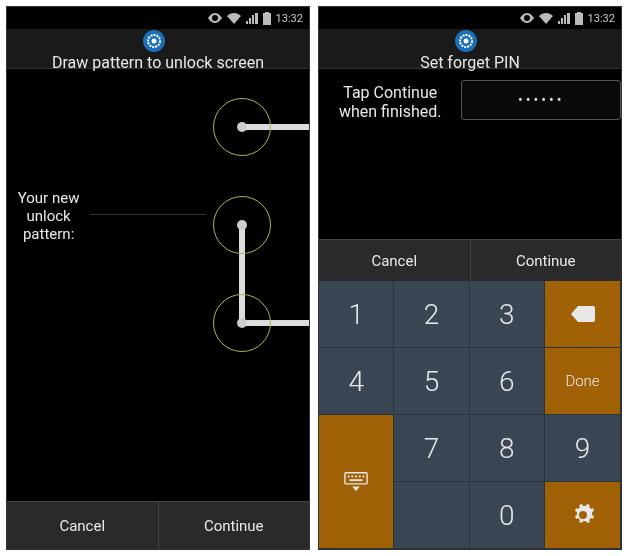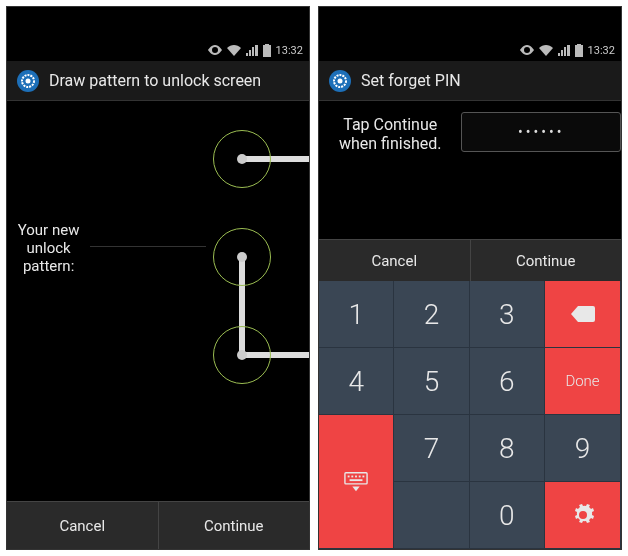--- a/index.html
+++ b/index.html
@@ -23,30 +23,30 @@
     .status-bar {
       height: 22px;
       background: #000;
       display: flex;
       justify-content: flex-end;
       align-items: center;
       gap: 5px;
       padding: 0 6px;
       color: #ccc;
       font-size: 11px;
-      margin-top: 32px;
     }
     .status-icon { display:inline-flex; align-items:center; }
     .header-bar {
       height: 40px;
       background: #1a1a1a;
       display: flex;
       align-items: center;
       padding: 0 8px;
       border-bottom: 1px solid #333;
+      flex-direction: column;
     }
     .settings-icon-wrap {
       width: 26px; height: 26px;
       display:flex; align-items:center; justify-content:center;
       margin-right: 8px;
     }
     .header-title {
       color: #e8e8e8;
       font-size: 16px;
       font-weight: 400;
@@ -173,21 +173,21 @@
       align-items: center;
       justify-content: center;
       color: #e8e8e8;
       font-size: 28px;
       font-weight: 300;
       border-right: 1px solid #2a3440;
       border-bottom: 1px solid #2a3440;
       background: #3a4654;
     }
     .key.side {
-      background: #ef4444;
+      background: #a16207;
       font-size: 15px;
     }
     .key.side svg { width: 24px; height: 24px; }
   </style>
 </head>
 <body>
 
 <div class="phone-screen">
   <div class="status-bar">
     <span class="status-icon">

